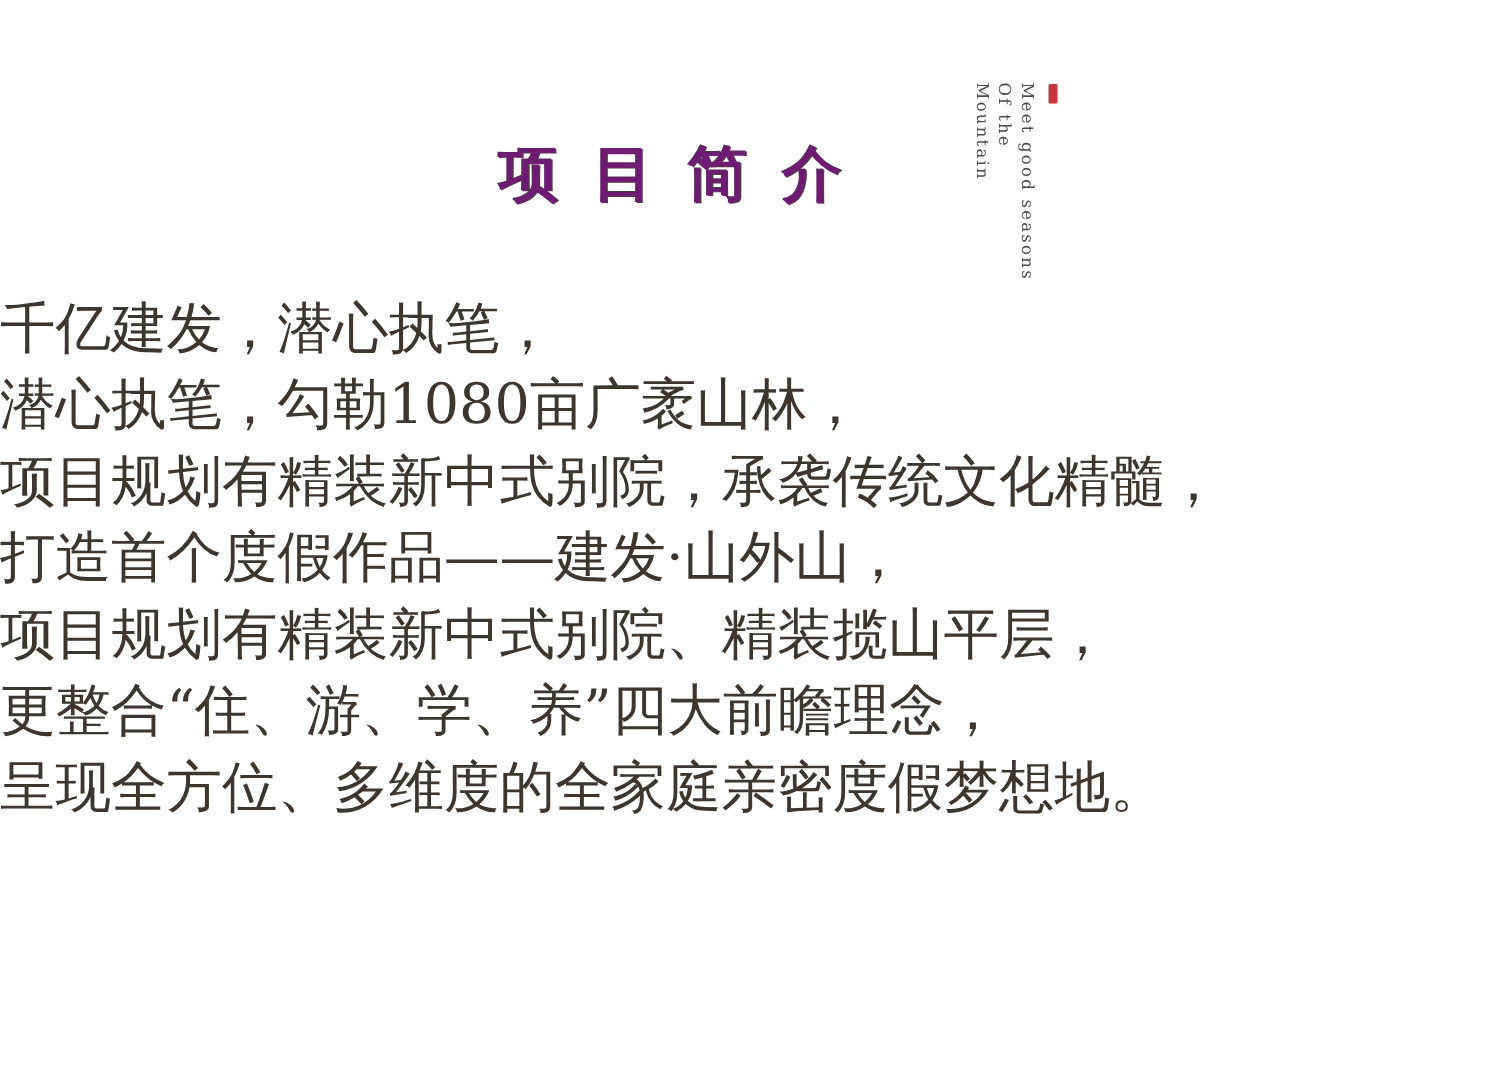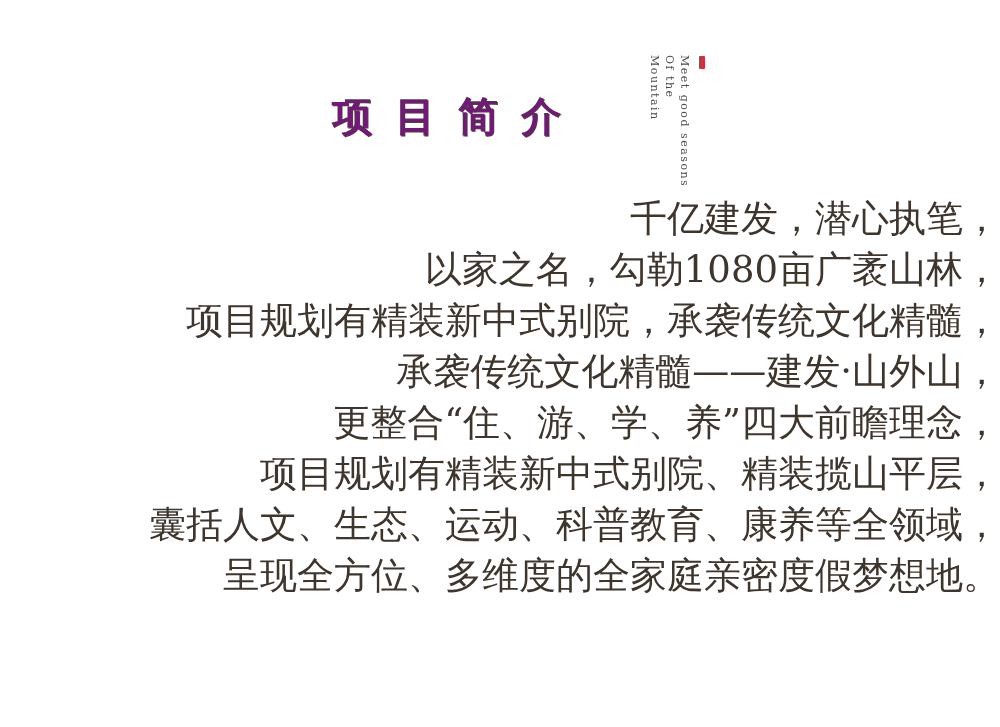--- a/index.html
+++ b/index.html
@@ -50,21 +50,21 @@
     height: 13px;
     background: #c9353f;
     border-radius: 1px;
   }
   
   .intro-text {
     position: absolute;
     left: 0;
     top: 193px;
     width: 1000px;
-    text-align: right;
+    text-align: left;
     color: #3e352d;
     font-family: "DejaVu Serif", serif;
   }
   .intro-line {
     height: 51px;
     line-height: 51px;
     font-size: 37px;
     white-space: nowrap;
   }
 </style>
@@ -78,22 +78,21 @@
   <div class="title-caption">
     <div>Meet good seasons</div>
     <div>Of the</div>
     <div>Mountain</div>
   </div>
 
   <div class="accent-mark"></div>
 
   <div class="intro-text">
     <div class="intro-line">千亿建发，潜心执笔，</div>
-    <div class="intro-line">以家之名，勾勒1080亩广袤山林，</div>
+    <div class="intro-line">潜心执笔，勾勒1080亩广袤山林，</div>
     <div class="intro-line">项目规划有精装新中式别院，承袭传统文化精髓，</div>
-    <div class="intro-line">承袭传统文化精髓——建发·山外山，</div>
+    <div class="intro-line">打造首个度假作品——建发·山外山，</div>
+    <div class="intro-line">项目规划有精装新中式别院、精装揽山平层，</div>
     <div class="intro-line">更整合“住、游、学、养”四大前瞻理念，</div>
-    <div class="intro-line">项目规划有精装新中式别院、精装揽山平层，</div>
-    <div class="intro-line">囊括人文、生态、运动、科普教育、康养等全领域，</div>
     <div class="intro-line">呈现全方位、多维度的全家庭亲密度假梦想地。</div>
   </div>
 
 </div>
 
 </body></html>

